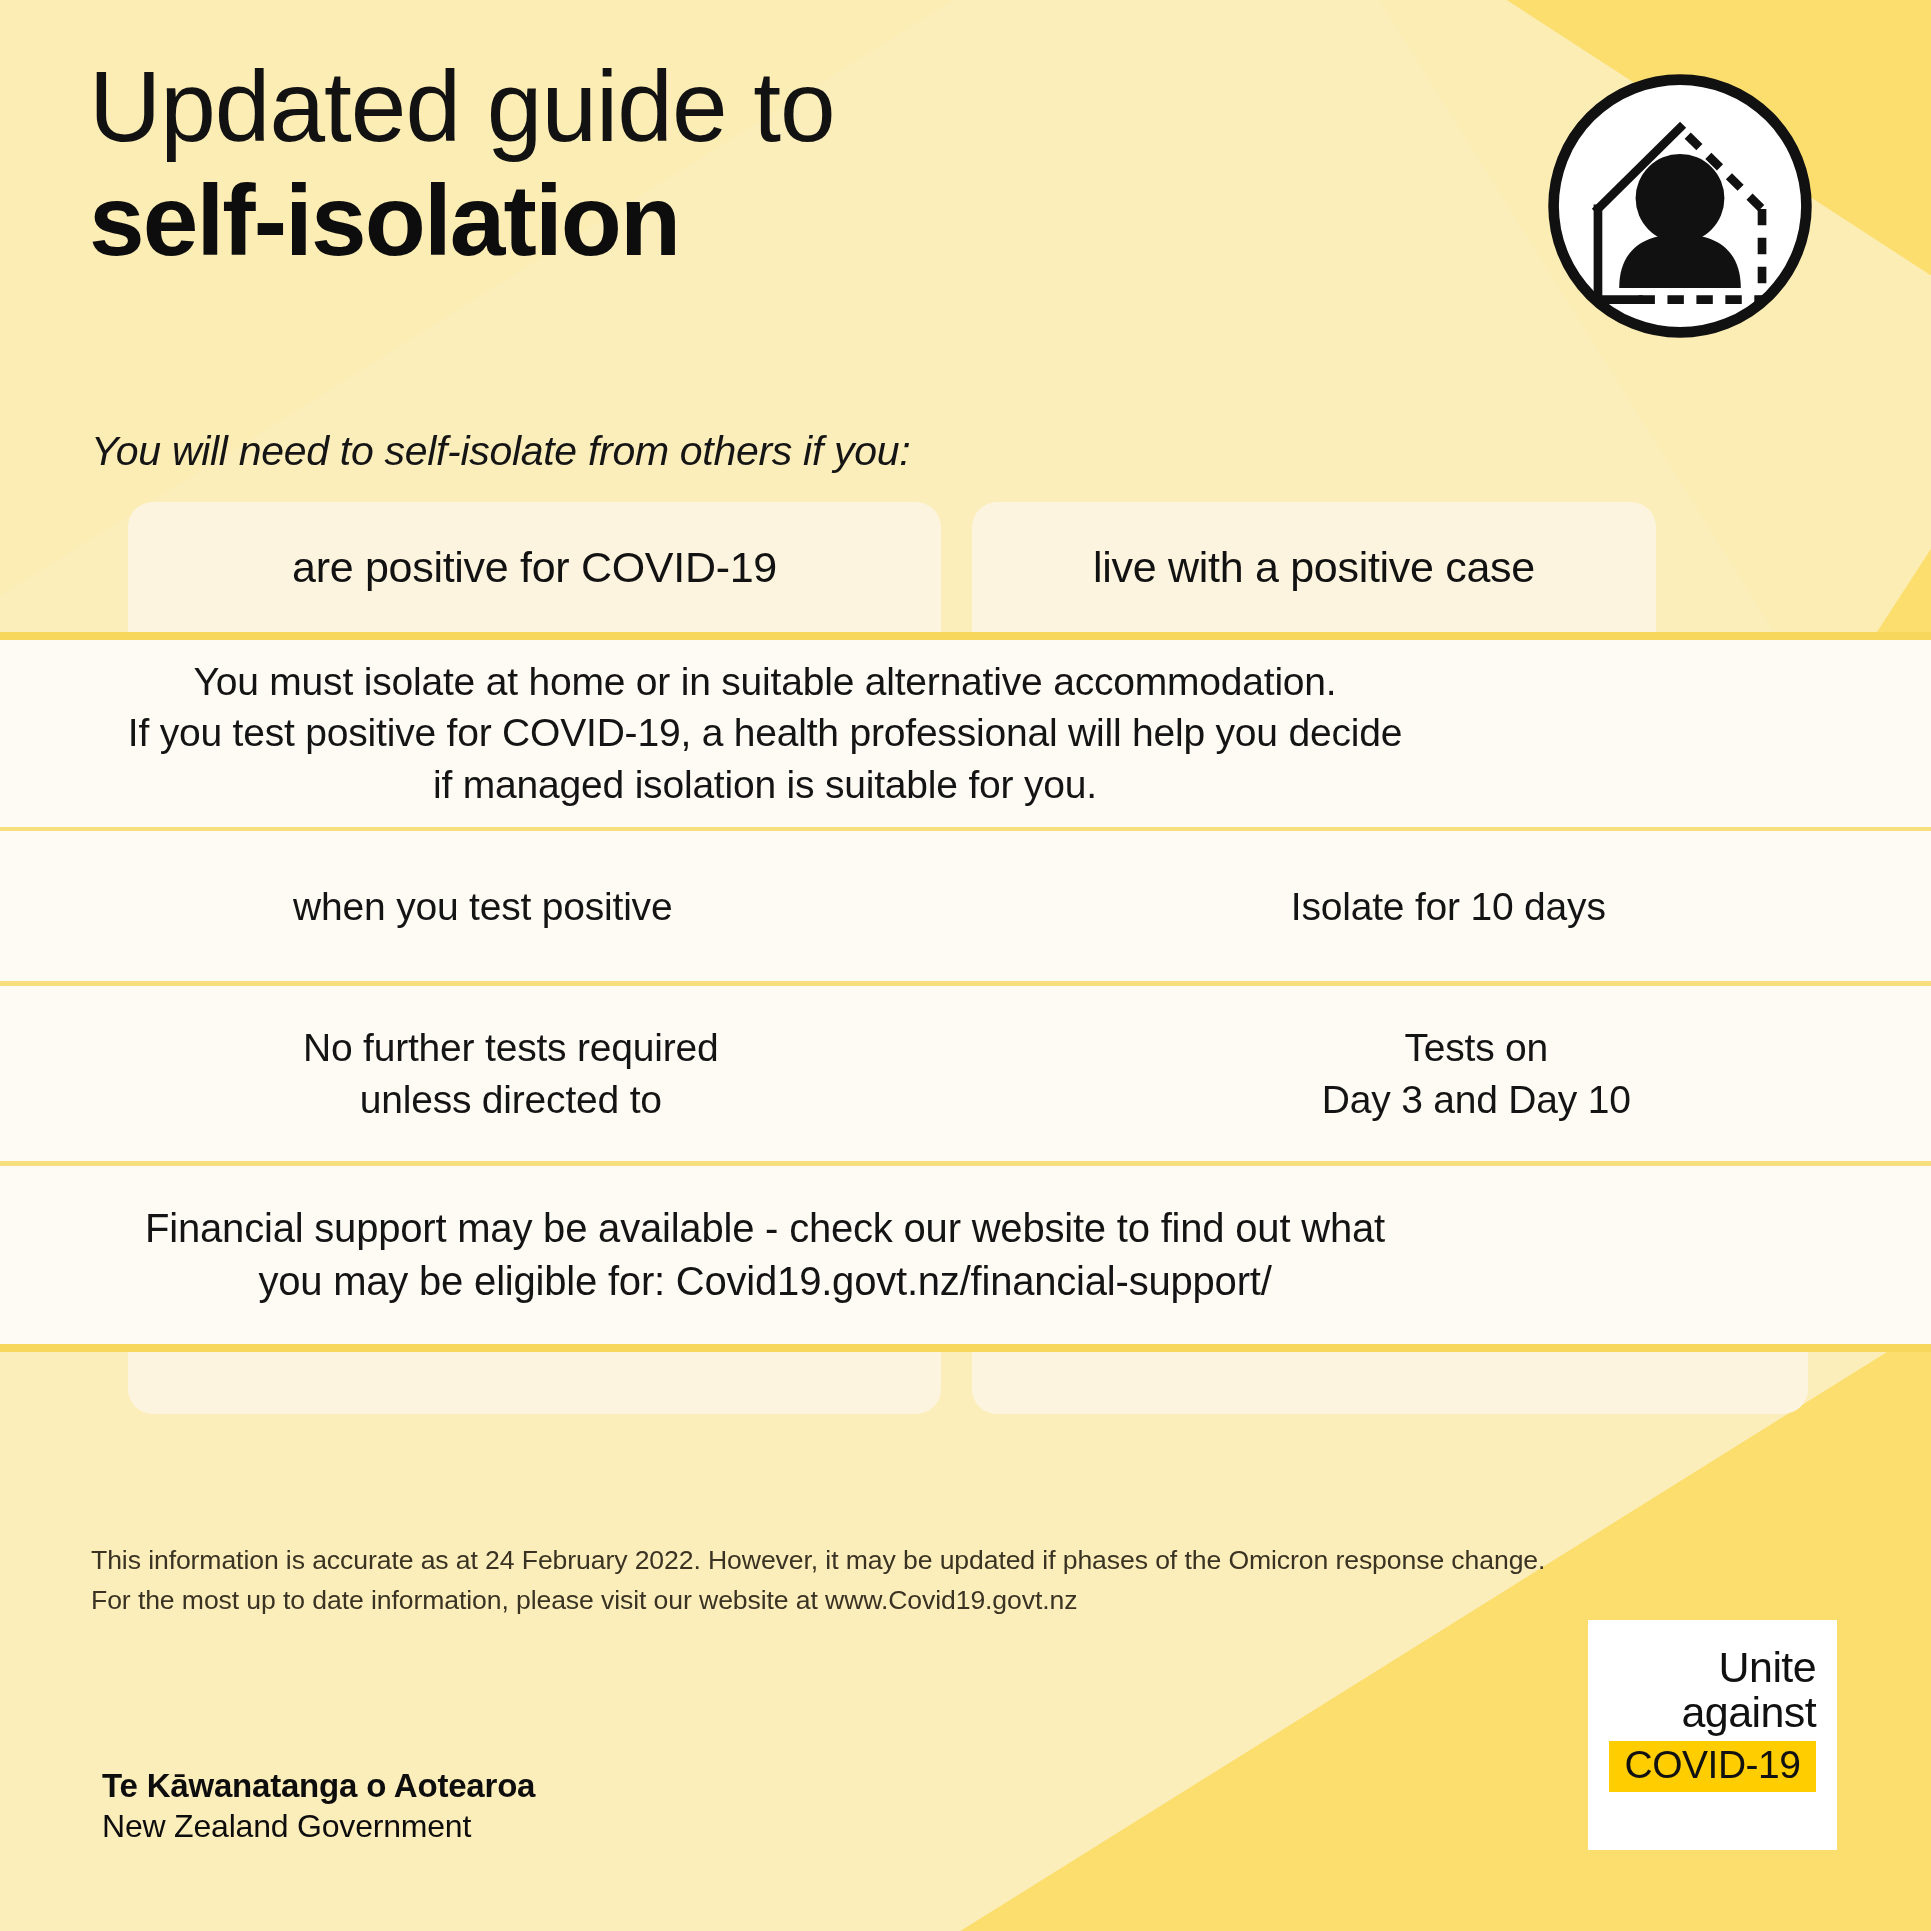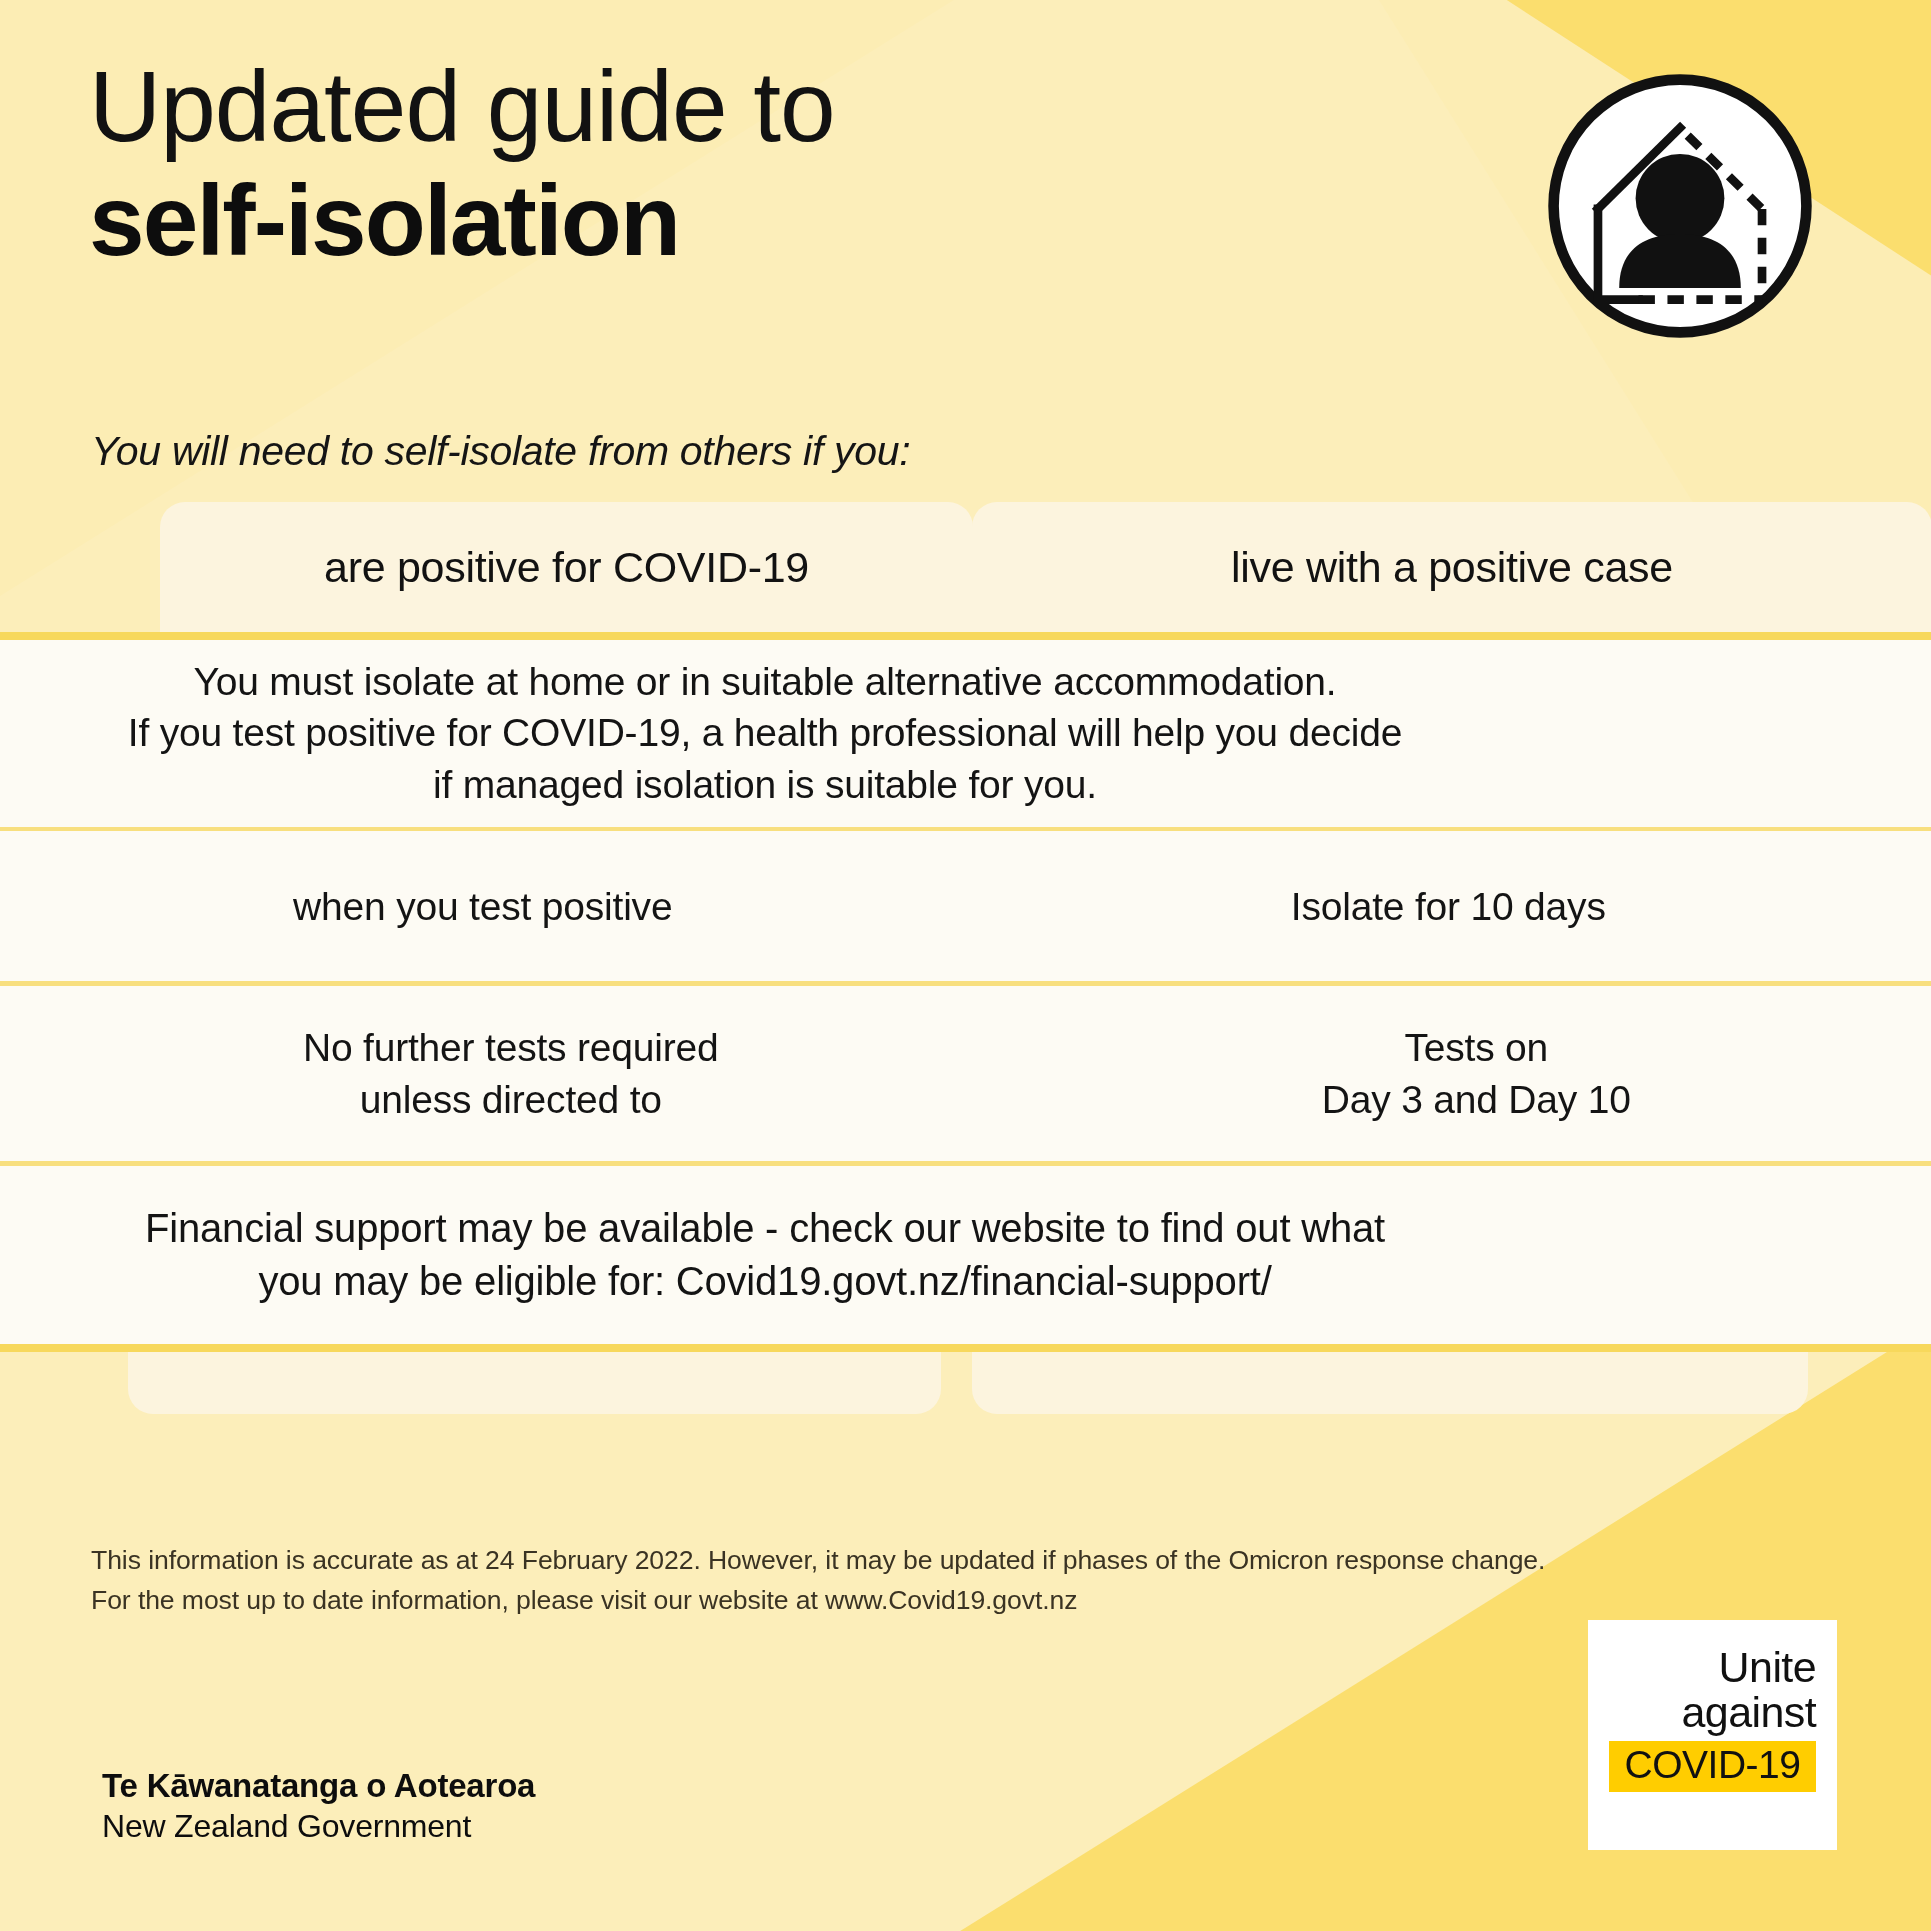--- a/index.html
+++ b/index.html
@@ -116,22 +116,22 @@
   .head-card {
     position: absolute;
     top: 0;
     height: 130px;
     background: #FCF4DE;
     border-radius: 25px 25px 0 0;
     display: flex;
     align-items: center;
     justify-content: center;
   }
-  .head-card.left  { left: 128px;  width: 813px; margin-left: 32px; }
-  .head-card.right { left: 972px; width: 960px; }
+  .head-card.left  { left: 128px;  width: 813px; }
+  .head-card.right { left: 972px; width: 684px; }
   .head-card-label {
     font-size: 43px;
     font-weight: 400;
     color: #121212;
     letter-spacing: -0.3px;
   }
 
   .divider {
     height: 7.7px;
     width: 100%;

